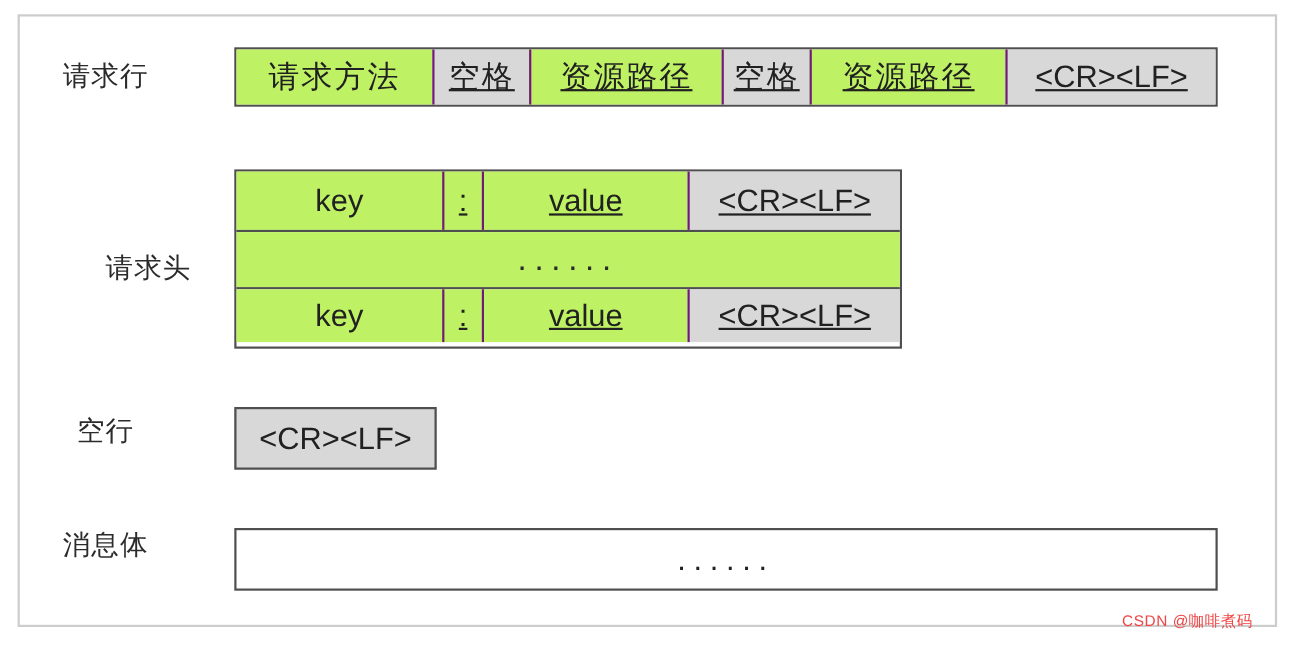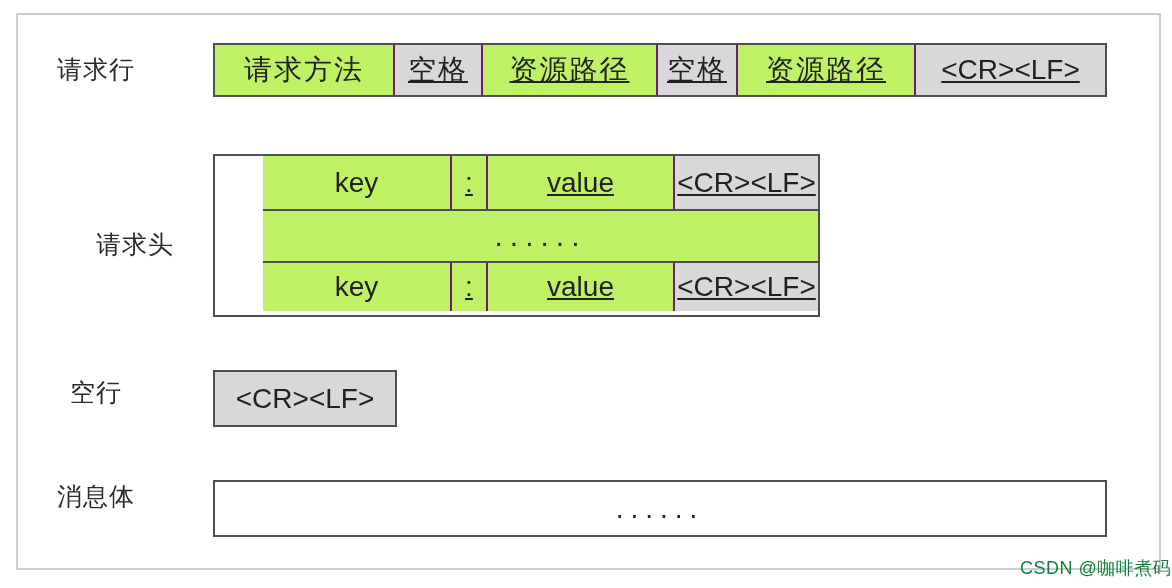--- a/index.html
+++ b/index.html
@@ -37,21 +37,21 @@
     display:flex;align-items:center;justify-content:center;
   }
   .singlebox{
     position:absolute;box-sizing:border-box;border:2px solid #4f4f4f;
     display:flex;align-items:center;justify-content:center;
     font-size:28px;color:#212121;white-space:nowrap;
   }
   .shadedbg{background:#d8d8d8;}
   .watermark{
     position:absolute;left:1020px;top:556px;
-    font-size:18px;color:#15803d;letter-spacing:0.5px;white-space:nowrap;
+    font-size:14px;color:#ef4444;letter-spacing:0.5px;white-space:nowrap;
   }
 </style>
 </head>
 <body>
 
 <div class="frame"></div>
 
 <div class="row-label" style="top:51px;">请求行</div>
 <div class="row-label" style="top:226px;margin-left:39px;">请求头</div>
 <div class="row-label" style="top:374px;">空行</div>
@@ -59,21 +59,21 @@
 
 <div class="boxtable" style="left:213px;top:43px;width:894px;height:54px;">
   <div class="cell cjk" style="width:178px;">请求方法</div>
   <div class="cell cjk shaded" style="width:88px;">空格</div>
   <div class="cell cjk" style="width:175px;">资源路径</div>
   <div class="cell cjk shaded" style="width:80px;">空格</div>
   <div class="cell cjk" style="width:178px;">资源路径</div>
   <div class="cell shaded" style="flex:1;">&lt;CR&gt;&lt;LF&gt;</div>
 </div>
 
-<div class="vstack" style="left:213px;top:154px;width:607px;height:163px;padding-left:48px;">
+<div class="vstack" style="left:213px;top:154px;width:607px;height:163px;">
   <div class="hrow" style="height:53px;">
     <div class="cell" style="width:187px;">key</div>
     <div class="cell" style="width:36px;">:</div>
     <div class="cell" style="width:187px;">value</div>
     <div class="cell shaded" style="flex:1;">&lt;CR&gt;&lt;LF&gt;</div>
   </div>
   <div class="hrow" style="height:52px;">
     <div class="cell dots" style="flex:1;">......</div>
   </div>
   <div class="hrow" style="height:50px;">

